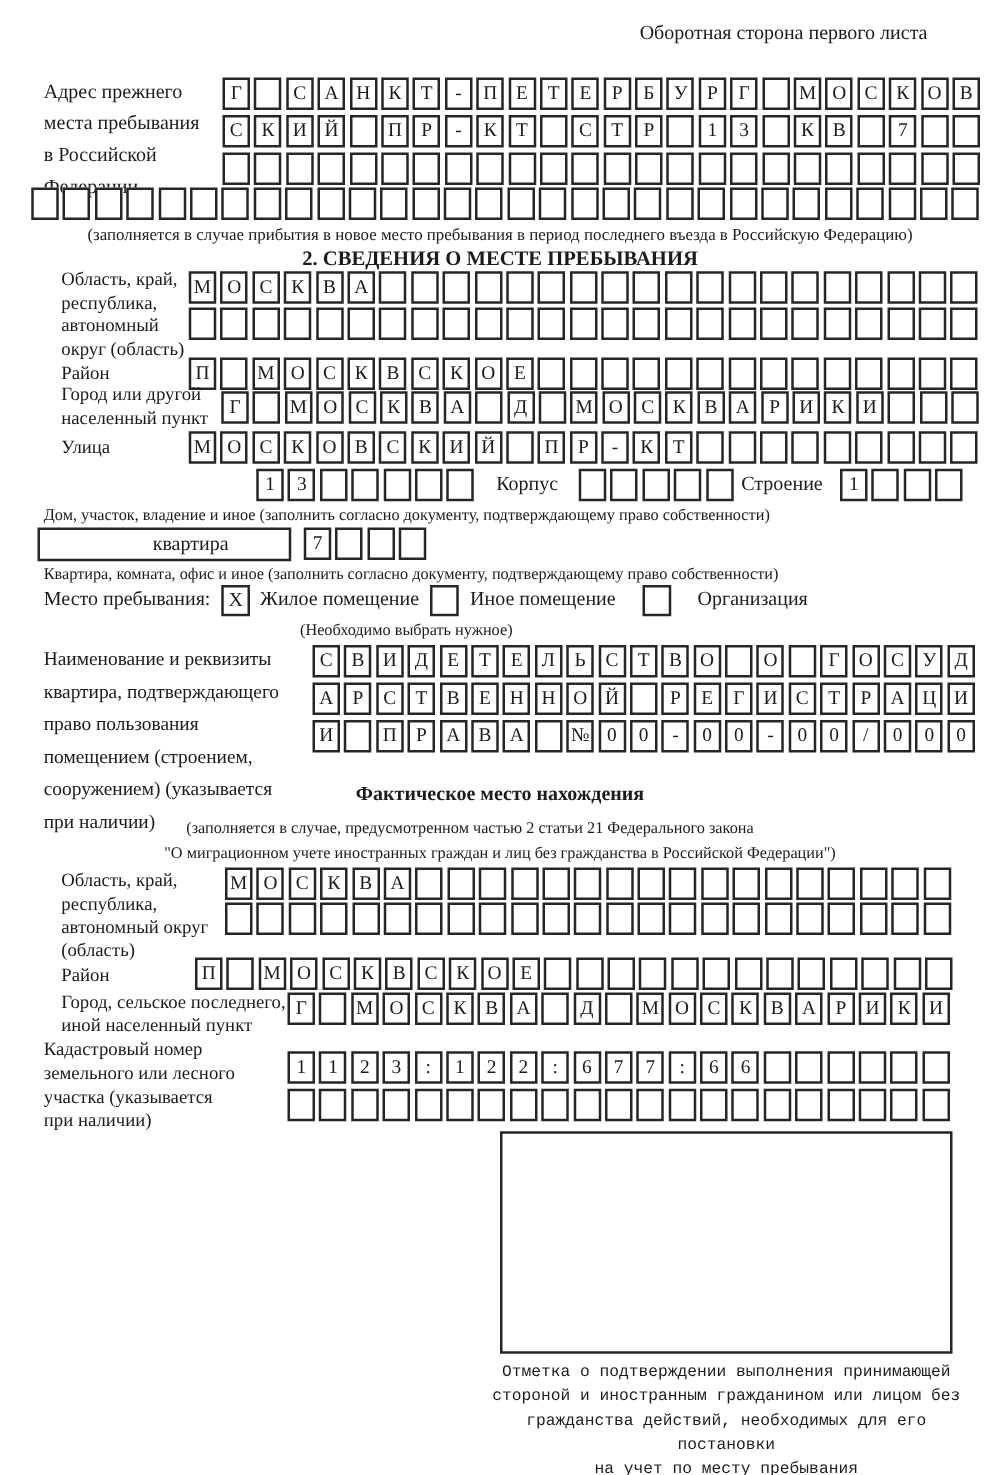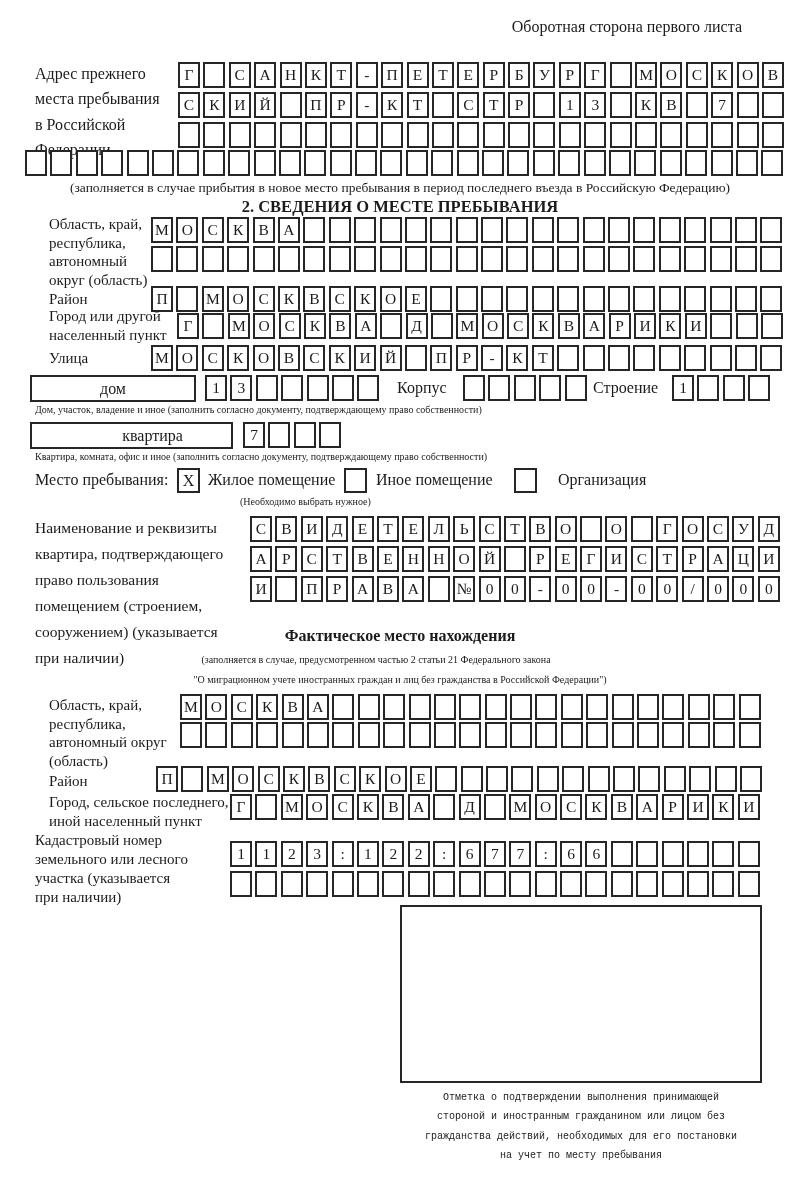--- a/index.html
+++ b/index.html
@@ -22,21 +22,21 @@
   }
   .lblbox{
     box-sizing:border-box;border:2px solid #262626;height:27px;
     display:flex;align-items:center;justify-content:center;font-size:16px;background:#fff;
   }
   .fieldlabel{font-size:15px;line-height:18.6px;margin-left:14px;}
   .biglabel{font-size:16px;line-height:25.4px;}
   .doclabel{font-size:15.5px;line-height:26px;}
   .kadlabel{font-size:15px;line-height:19px;}
   .note{font-size:13.5px;font-family:Liberation Serif, serif;}
-  .note2{font-size:10px;}
+  .note2{font-size:13px;}
   .center{text-align:center;}
   .bold{font-weight:bold;}
   .stampbox{box-sizing:border-box;border:2px solid #262626;background:#fff;}
   .inlinelabel{font-size:16px;}
 </style>
 </head>
 <body>
 
 <div class="page">
 
@@ -299,21 +299,20 @@
       <span class="cell"></span>
       <span class="cell"></span>
       <span class="cell"></span>
       <span class="cell"></span>
       <span class="cell"></span>
       <span class="cell"></span>
       <span class="cell"></span>
       <span class="cell"></span>
     </div>
 
-  <div class="abs lblbox" style="top:375px;left:30px;width:166px;">дом</div>
   <div class="abs boxrow" style="top:375px;left:205px;">
       <span class="cell">1</span>
       <span class="cell">3</span>
       <span class="cell"></span>
       <span class="cell"></span>
       <span class="cell"></span>
       <span class="cell"></span>
       <span class="cell"></span>
     </div>
   <div class="abs inlinelabel" style="top:379px;left:397px;">Корпус</div>

